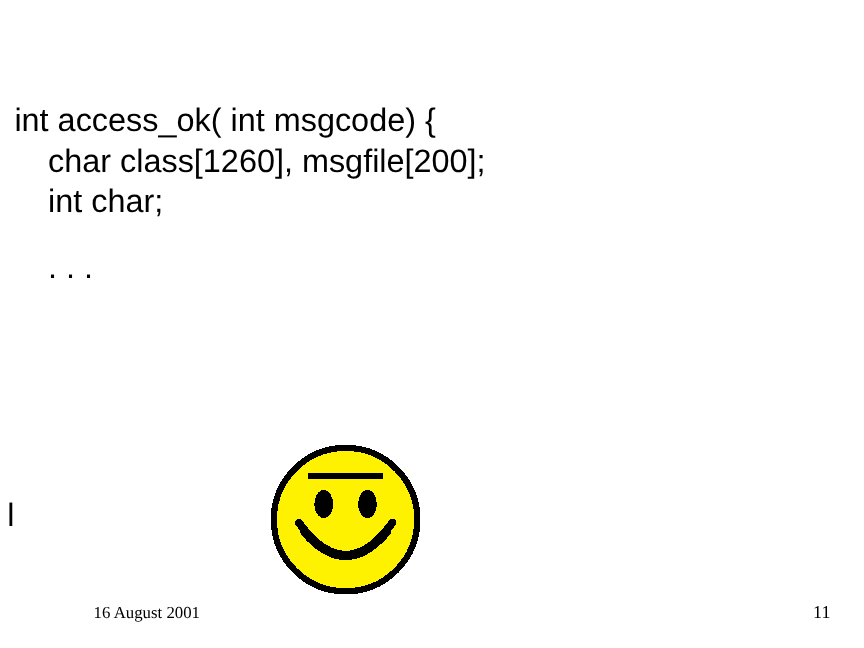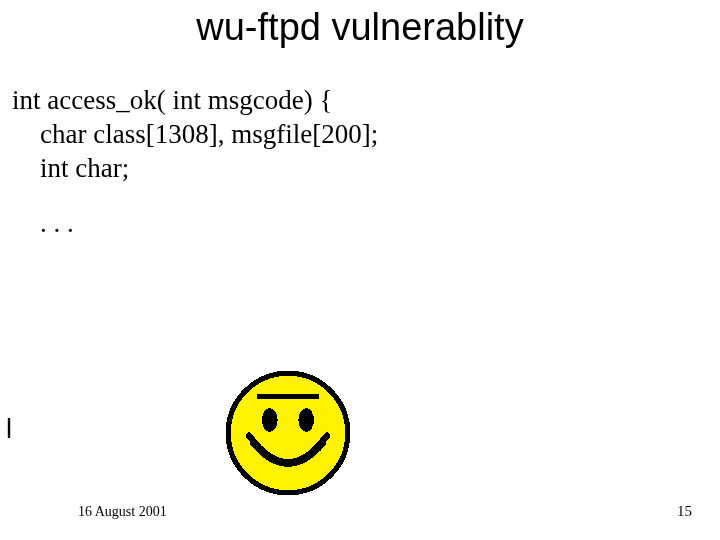--- a/index.html
+++ b/index.html
@@ -31,21 +31,20 @@
   .body {
     position: absolute;
     top: 84px;
     left: 12px;
     right: 12px;
   }
   .line {
     font-size: 27px;
     color: #000;
     line-height: 1.25;
-    font-family: Liberation Serif, serif;
   }
   .indent1 { padding-left: 28px; }
   .gap { height: 22px; }
   .bold { font-weight: 700; }
   .smiley-wrap {
     position: absolute;
     left: 218px;
     top: 368px;
     width: 140px;
     height: 130px;
@@ -79,25 +78,24 @@
     color: #000;
   }
   
   svg.smiley { image-rendering: pixelated; }
 </style>
 </head>
 <body>
 
 <div class="slide">
 
-  <div class="title">wu-ftpd vulnerablity</div>
 
   <div class="body">
     <div class="line">int access_ok( int msgcode) {</div>
-    <div class="line indent1">char class[1308], msgfile[200];</div>
+    <div class="line indent1">char class[1260], msgfile[200];</div>
     <div class="line indent1">int char;</div>
     <div class="gap"></div>
     <div class="line indent1">. . .</div>
     <div class="gap"></div>
   </div>
 
   <div class="dangle">l</div>
 
   <div class="smiley-wrap">
     <svg class="smiley" width="130" height="130" viewBox="0 0 100 100" shape-rendering="crispEdges">
@@ -113,15 +111,15 @@
 
       <path d="M 20 52 L 28 62" stroke="#000" stroke-width="5" stroke-linecap="round"></path>
       <path d="M 80 52 L 72 62" stroke="#000" stroke-width="5" stroke-linecap="round"></path>
     </svg>
   </div>
 
   <div class="footer-left">
     <div>16 August 2001</div>
   </div>
 
-  <div class="footer-right">15</div>
+  <div class="footer-right">11</div>
 
 </div>
 
 </body></html>

